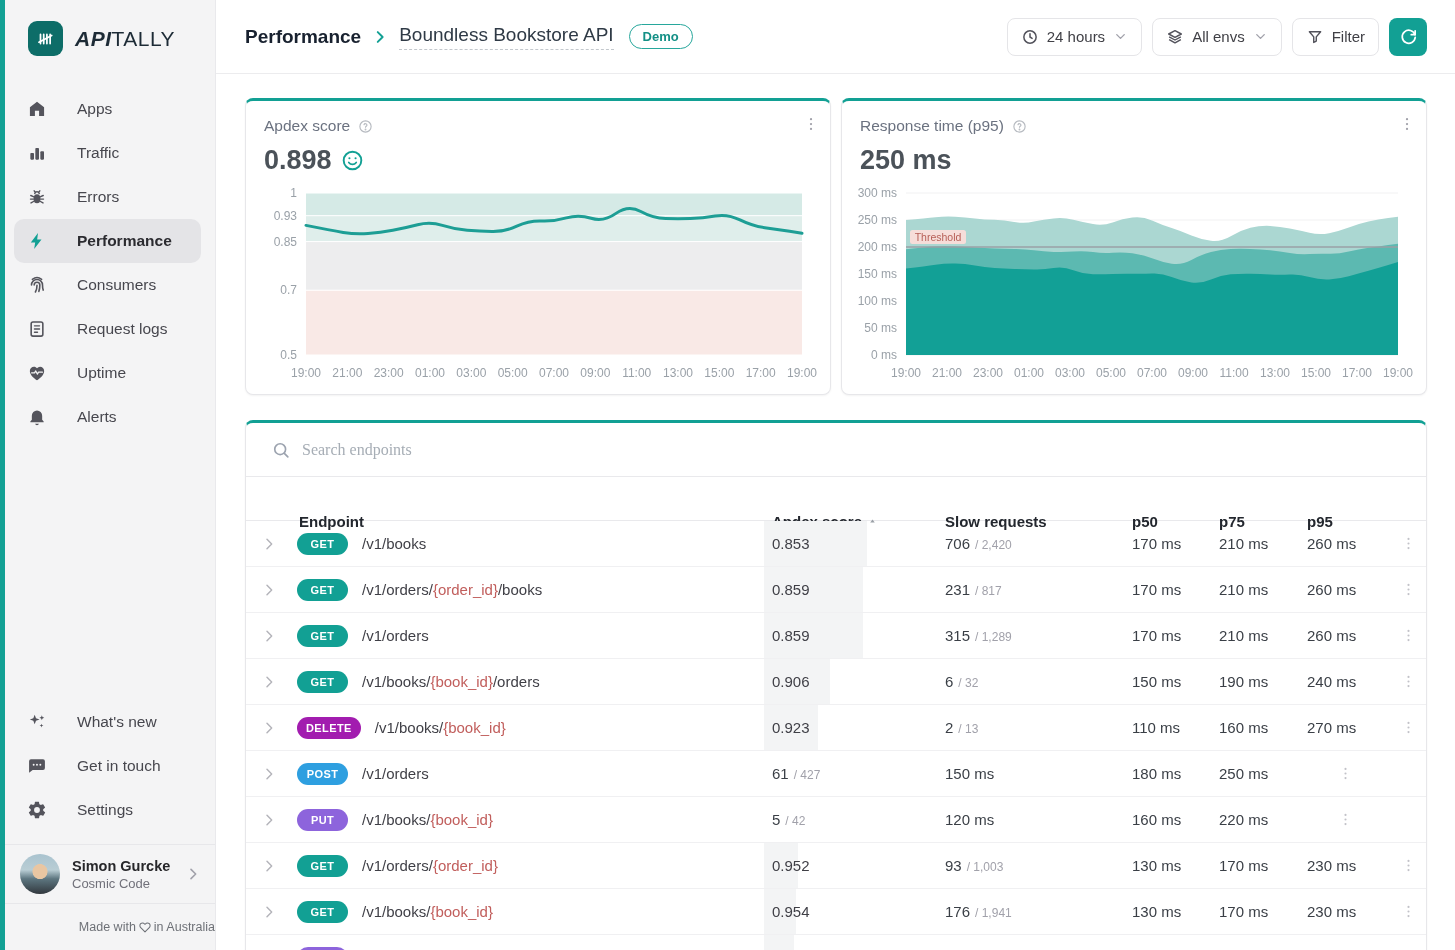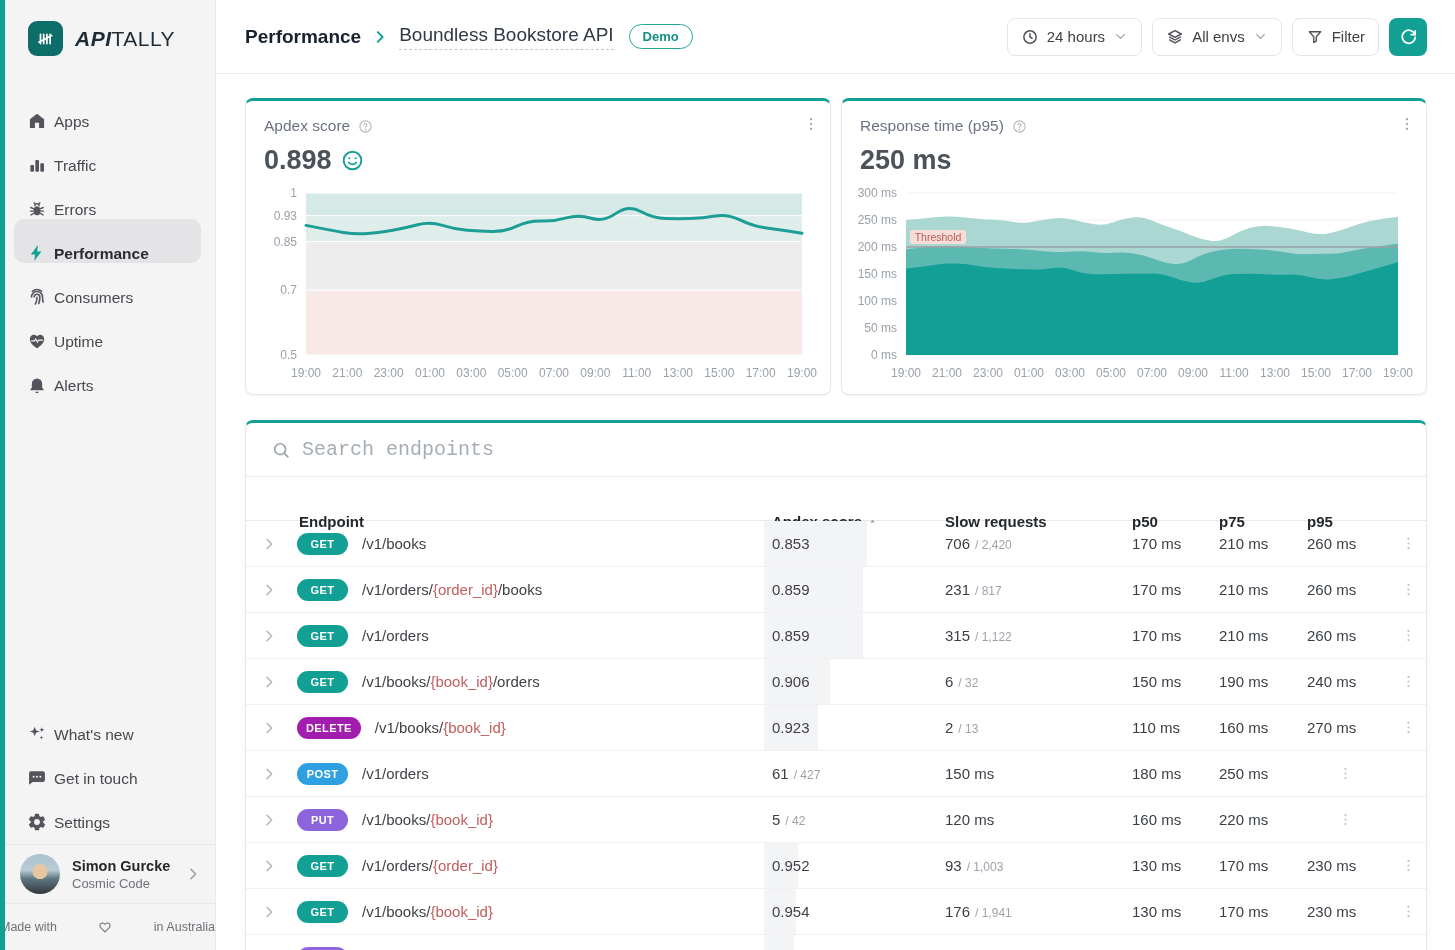--- a/index.html
+++ b/index.html
@@ -9,40 +9,40 @@
 
   
   .sidebar { position:fixed; left:0; top:0; bottom:0; width:216px; background:#f4f4f5;
     border-right:1px solid #e9e9ec; display:flex; flex-direction:column; z-index:5; }
   .logo { display:flex; align-items:center; gap:12px; padding:21px 0 6px 28px; cursor:pointer; }
   .logo-tile { width:35px; height:35px; border-radius:9px; background:#0d6d68;
     display:flex; align-items:center; justify-content:center; flex:0 0 auto; }
   .logo-text { font-size:21px; letter-spacing:.5px; color:#1d2b36; font-weight:400; }
   .logo-text b { font-weight:800;font-style:italic; }
   nav { padding:25px 14px 0; }
-  .nav-item { display:flex; align-items:flex-end; gap:7px; height:44px; padding:0 13px;
+  .nav-item { display:flex; align-items:center; gap:30px; height:44px; padding:0 13px;
     border-radius:10px; font-size:15.5px; color:#47474e; cursor:pointer; }
   .nav-item.active { background:#e4e4e7; color:#2b2b30; font-weight:700; }
   .nav-ico { width:20px; height:20px; display:flex; color:#54545c; }
   .nav-ico svg { width:20px; height:20px; }
   .nav-ico.accent { color:#12a094; }
   .spacer { flex:1; }
   #nav2 { padding:0 14px; margin-bottom:12px; }
   .user-card { border-top:1px solid #e7e7ea; display:flex; align-items:center; gap:12px;
     padding:9px 14px 9px 20px; cursor:pointer; }
   .avatar { width:40px; height:40px; border-radius:50%; flex:0 0 auto;
     background:
       radial-gradient(circle at 50% 44%, #e9c6a2 0 24%, rgba(0,0,0,0) 26%),
       linear-gradient(180deg,#a9c3cf 0%, #b9cdd4 40%, #5d7680 62%, #32383e 100%); }
   .user-meta { display:flex; flex-direction:column; gap:2px; }
   .user-meta b { font-size:14.5px; color:#27272a; }
   .user-meta small { font-size:13px; color:#71717a; }
   .user-chev { margin-left:auto; color:#a1a1aa; display:flex; }
   .made { border-top:1px solid #e7e7ea; height:47px; display:flex; align-items:center;
-    justify-content:space-between; gap:2px; font-size:12.5px; color:#6e7177; }
+    justify-content:flex-end; gap:2px; font-size:12.5px; color:#6e7177; }
   .made .heart { display:flex; color:#6e7177; }
 
   
   .main { margin-left:216px; }
   header { display:flex; align-items:center; height:74px; padding:0 28px 0 29px;
     border-bottom:1px solid #ececee; background:#fff; }
   .bc-section { font-size:19px; font-weight:700; color:#18212f; }
   .bc-sep { display:flex; color:#12a094; margin:0 10px; }
   .bc-app { font-size:19px; color:#2f3a46; border-bottom:1.5px dashed #c3c8cd;
     padding-bottom:3px; cursor:pointer; }
@@ -71,22 +71,22 @@
   .smiley { display:flex; color:#12a094; }
   .chart { position:absolute; left:16px; top:86px; }
   .tk { font-family:"Liberation Sans",sans-serif; font-size:12px; fill:#9aa1a8; }
   .th { font-family:"Liberation Sans",sans-serif; font-size:10.5px; fill:#b65e56; }
 
   
   .table-card { margin-top:25px; border-radius:8px 8px 0 0; min-height:560px; }
   .search-row { height:54px; display:flex; align-items:center; padding:0 16px 0 25px;
     border-bottom:1px solid #e9e9ec; }
   .search-row .ico { display:flex; color:#9ca3af; }
-  .search-row input { border:0; outline:0; font-size:20px; color:#7f1d1d; flex:1;
-    margin-left:11px; background:transparent; font-family:Liberation Mono, monospace; }
+  .search-row input { border:0; outline:0; font-size:16px; color:#7f1d1d; flex:1;
+    margin-left:11px; background:transparent; font-family:Liberation Serif, serif; }
   .search-row input::placeholder { color:#a6adb5; }
   .grid { display:grid; grid-template-columns:45px 473px 173px 187px 87px 88px 92px 1fr;
     align-items:center; }
   .thead { height:44px; border-bottom:1px solid #e9e9ec; font-weight:700; font-size:15px;
     color:#23272e; }
   .thead > span { padding-left:8px; display:flex; align-items:center; gap:5px;margin-top:36px; }
   .sort { display:flex; color:#9aa0a6; }
   .trow { height:46px; border-bottom:1px solid #f0f0f2; position:relative; cursor:pointer; }
   .expander { display:flex; justify-content:center; color:#b4b4ba; cursor:pointer; }
   .ep-cell { display:flex; align-items:center; padding-left:6px; }
@@ -155,20 +155,29 @@
       <div class="nav-item">
        <span class="nav-ico">
           <svg width="20" height="20" viewBox="0 0 24 24" fill="none" stroke="currentColor" stroke-width="1.9" stroke-linecap="round" stroke-linejoin="round">
             <path d="M5.4 12a6.6 6.6 0 0 1 13.2 0c0 2.5.3 4.6.9 6.1"></path>
             <path d="M8.6 12a3.4 3.4 0 0 1 6.8 0c0 3.1-.4 5.7-1.2 7.7"></path>
             <path d="M12 12.3c0 3.4-.7 6.2-1.9 8.1"></path>
             <path d="M6.4 5.3A9 9 0 0 1 17.6 5.3" stroke-width="1.7"></path>
           </svg>
         </span>
        <span>Consumers</span>
+     </div>
+      <div class="nav-item">
+       <span class="nav-ico">
+          <svg width="20" height="20" viewBox="0 0 24 24" fill="none" stroke="currentColor" stroke-width="1.9" stroke-linecap="round" stroke-linejoin="round">
+            <rect x="5" y="3.5" width="14" height="17" rx="2.2"></rect>
+            <path d="M9 8.2h6M9 12h6M9 15.8h3.6" stroke-width="1.7"></path>
+          </svg>
+        </span>
+       <span>Request logs</span>
      </div>
       <div class="nav-item">
        <span class="nav-ico">
           <svg width="20" height="20" viewBox="0 0 24 24" fill="none" stroke="currentColor" stroke-width="1.9" stroke-linecap="round" stroke-linejoin="round">
             <path fill="currentColor" stroke="none" d="M12 20.8C9.1 18.9 3.4 14.7 3.4 9.6 3.4 6.8 5.6 4.6 8.4 4.6c1.5 0 2.8.7 3.6 1.8a4.9 4.9 0 0 1 3.6-1.8c2.8 0 5 2.2 5 5 0 5.1-5.7 9.3-8.6 11.2z"></path>
             <path d="M5.5 11.8h3.6l1.4-2.3 1.9 3.8 1.5-2.3h4.6" stroke="#f4f4f5" stroke-width="1.5"></path>
           </svg>
         </span>
        <span>Uptime</span>
      </div>
@@ -516,21 +525,21 @@
               </svg>
     </span>
     <span class="ep-cell">
       <span class="badge" style="background: rgb(18, 160, 148);">GET</span>
       <span class="path"><span>/v1/orders</span></span>
     </span>
     <span class="apdex-cell">
       <i class="apdex-bar" style="width: 99px;"></i>
       <span class="apdex-val">0.859</span>
     </span>
-    <span class="num"><b class="slow" style="font-weight: normal;">315</b><small class="total">/ 1,122</small></span>
+    <span class="num"><b class="slow" style="font-weight: normal;">315</b><small class="total">/ 1,289</small></span>
     <span class="num p50">170 ms</span>
     <span class="num p75">210 ms</span>
     <span class="num p95">260 ms</span>
     <span class="row-kebab">
       <svg width="17" height="17" viewBox="0 0 24 24" fill="currentColor">
                 <circle cx="12" cy="5.5" r="1.5"></circle>
                 <circle cx="12" cy="12" r="1.5"></circle>
                 <circle cx="12" cy="18.5" r="1.5"></circle>
               </svg>
     </span>

